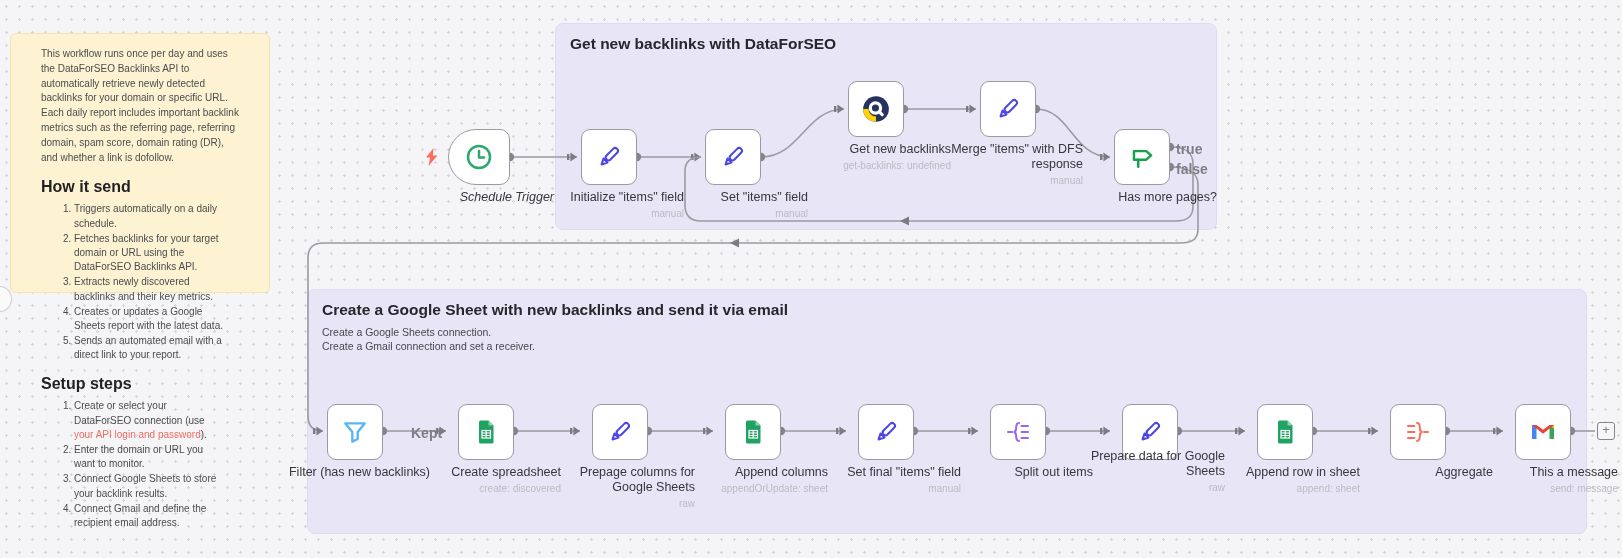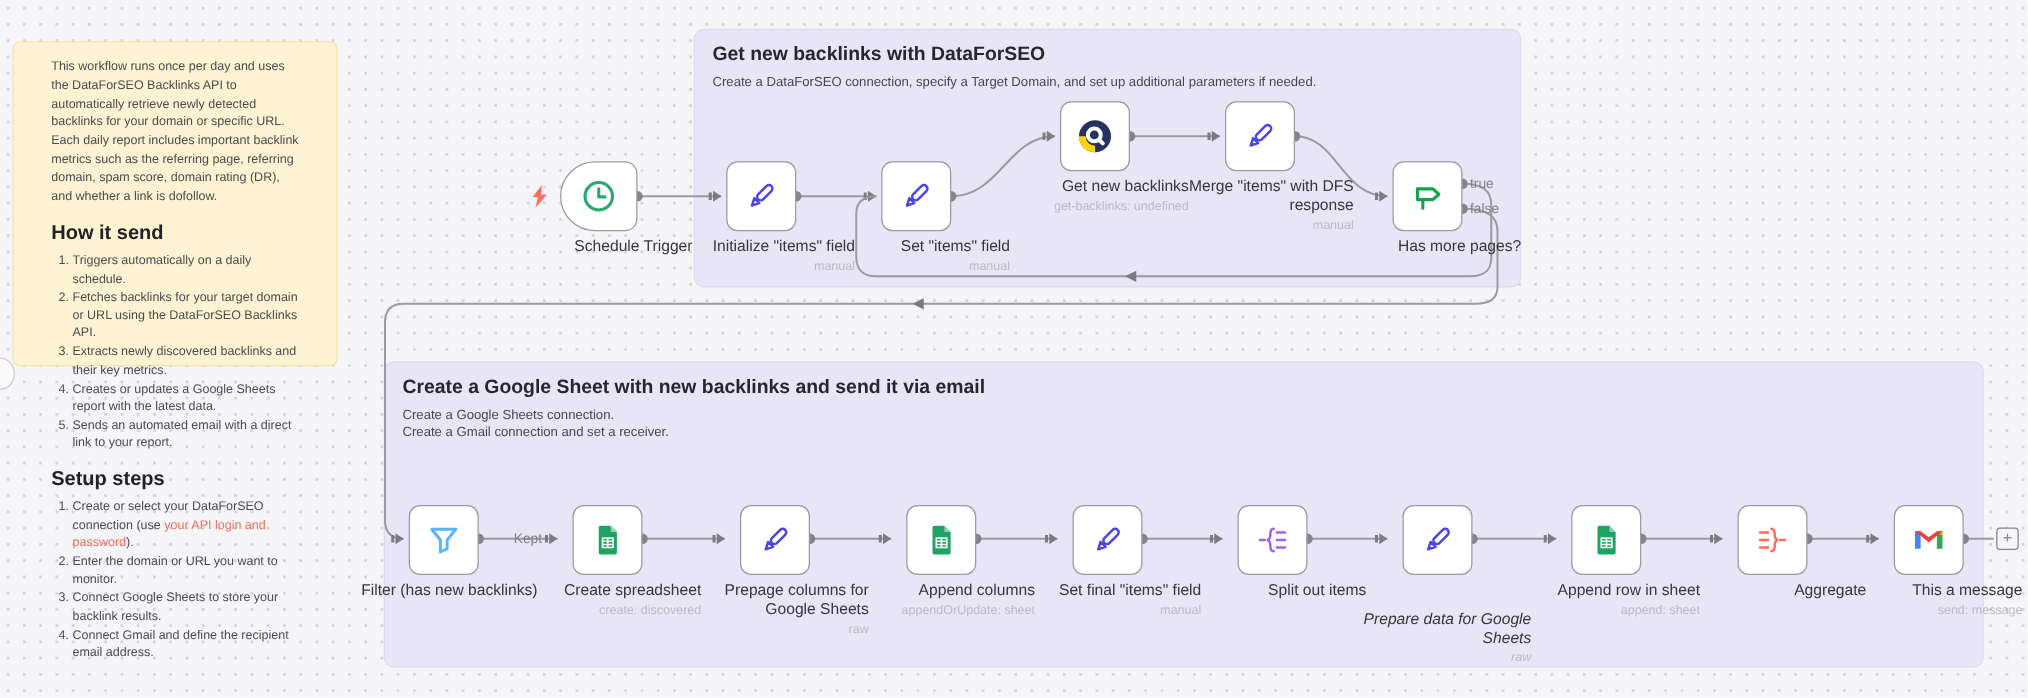--- a/index.html
+++ b/index.html
@@ -10,29 +10,29 @@
     background-image:radial-gradient(circle, #d6d5da 1.1px, transparent 1.1px);
     background-size:13px 13px;
   }
   .group { position:absolute; background:#e8e5f6; border:1px solid #dedaf0; border-radius:8px; padding:11px 14px; }
   .group h2 { font-size:15.5px; font-weight:700; color:#26262c; margin-bottom:6px; }
   .group p { font-size:10.5px; color:#47474e; line-height:1.35; }
   .sticky { position:absolute; left:10px; top:33px; width:260px; height:260px; background:#fdf3d3; border:1px solid #f2e4af; border-radius:6px; padding:13px 30px; z-index:3; }
   .sticky .intro { font-size:10px; color:#4b4b4d; line-height:1.48; }
   .sticky h3 { font-size:16px; font-weight:700; color:#222226; margin:13px 0 6px 0; }
   .sticky ol { padding-left:17px; font-size:10px; color:#4b4b4d; line-height:1.42; }
-  .sticky li { margin:1px 0; }
+  .sticky li { margin:1px 16px; }
   .sticky .link { color:#ee6f62; }
   .wires { position:absolute; left:0; top:0; z-index:4; pointer-events:none; }
   .node { position:absolute; width:56px; height:56px; background:#fff; border:1.7px solid #9b9aa2; border-radius:9px; display:flex; align-items:center; justify-content:center; z-index:5; }
   .dnode { width:62px; border-radius:28px 10px 10px 28px; }
   .nlabelbox { position:absolute; width:150px; text-align:right; z-index:5; }
   .nlabel { font-size:12.5px; font-weight:500; color:#36363c; line-height:1.18; }
   .nsub { font-size:10px; color:#bcbbc2; margin-top:3px; }
-  .edge-label { position:absolute; font-size:11px; color:#7f7e86; z-index:5; }
+  .edge-label { position:absolute; font-size:14px; color:#7f7e86; z-index:5;font-weight:bold; }
   .plus-btn { position:absolute; left:1597px; top:422px; width:18px; height:18px; border:1.7px solid #85848b; border-radius:3px; background:#f6f5f8; color:#85848b; font-size:13px; line-height:14px; text-align:center; z-index:5; }
   .bolt { position:absolute; left:424px; top:148px; z-index:5; }
   .panel-handle { position:absolute; left:-12px; top:286px; width:24px; height:26px; border:1.5px solid #cdccd2; border-radius:50%; background:#fafafb; z-index:2; }
 </style>
 </head>
 <body>
 
 <div id="canvas">
 
   <div class="panel-handle"></div>
@@ -51,21 +51,20 @@
     <ol>
       <li><span>Create or select your DataForSEO connection (use </span><span class="link">your API login and password</span><span>).</span></li>
       <li>Enter the domain or URL you want to monitor.</li>
       <li>Connect Google Sheets to store your backlink results.</li>
       <li>Connect Gmail and define the recipient email address.</li>
     </ol>
   </div>
 
   <div class="group" style="left:555px; top:23px; width:662px; height:207px;">
     <h2>Get new backlinks with DataForSEO</h2>
-    <p>Create a DataForSEO connection, specify a Target Domain, and set up additional parameters if needed.</p>
   </div>
   <div class="group" style="left:307px; top:289px; width:1280px; height:245px;">
     <h2>Create a Google Sheet with new backlinks and send it via email</h2>
     <p>Create a Google Sheets connection.</p>
     <p>Create a Gmail connection and set a receiver.</p>
   </div>
 
   <svg class="wires" width="1622" height="558">
     <defs>
       <marker id="arr" markerUnits="userSpaceOnUse" markerWidth="12" markerHeight="12" refX="11" refY="6" orient="auto">
@@ -243,21 +242,21 @@
   <div class="node" style="left:1515px; top:404px;">
     <svg width="28" height="28" viewBox="0 0 28 28">
       <rect x="3" y="7" width="22" height="14" rx="1.5" fill="#ffffff"></rect>
       <rect x="3" y="7" width="4.5" height="14" fill="#4285f4"></rect>
       <rect x="20.5" y="7" width="4.5" height="14" fill="#34a853"></rect>
       <polygon points="20.5,7 25,7 25,10.8" fill="#fbbc04"></polygon>
       <polygon points="3,7 7.5,7 14,11.8 20.5,7 25,7 14,15.8" fill="#ea4335"></polygon>
     </svg>
   </div>
 
-  <div class="nlabelbox" style="left:404px; top:190px;">
+  <div class="nlabelbox" style="left:404px; top:190px;font-style:italic;">
       <div class="nlabel">Schedule Trigger</div>
       <div class="nsub"></div>
     </div>
   <div class="nlabelbox" style="left:534px; top:190px;">
       <div class="nlabel">Initialize "items" field</div>
       <div class="nsub">manual</div>
     </div>
   <div class="nlabelbox" style="left:658px; top:190px;">
       <div class="nlabel">Set "items" field</div>
       <div class="nsub">manual</div>
@@ -292,21 +291,21 @@
       <div class="nsub">appendOrUpdate: sheet</div>
     </div>
   <div class="nlabelbox" style="left:811px; top:465px;">
       <div class="nlabel">Set final "items" field</div>
       <div class="nsub">manual</div>
     </div>
   <div class="nlabelbox" style="left:943px; top:465px;">
       <div class="nlabel">Split out items</div>
       <div class="nsub"></div>
     </div>
-  <div class="nlabelbox" style="left:1075px; top:488px;font-style:italic;">
+  <div class="nlabelbox" style="left:1075px; top:449px;">
       <div class="nlabel">Prepare data for Google Sheets</div>
       <div class="nsub">raw</div>
     </div>
   <div class="nlabelbox" style="left:1210px; top:465px;">
       <div class="nlabel">Append row in sheet</div>
       <div class="nsub">append: sheet</div>
     </div>
   <div class="nlabelbox" style="left:1343px; top:465px;">
       <div class="nlabel">Aggregate</div>
       <div class="nsub"></div>

